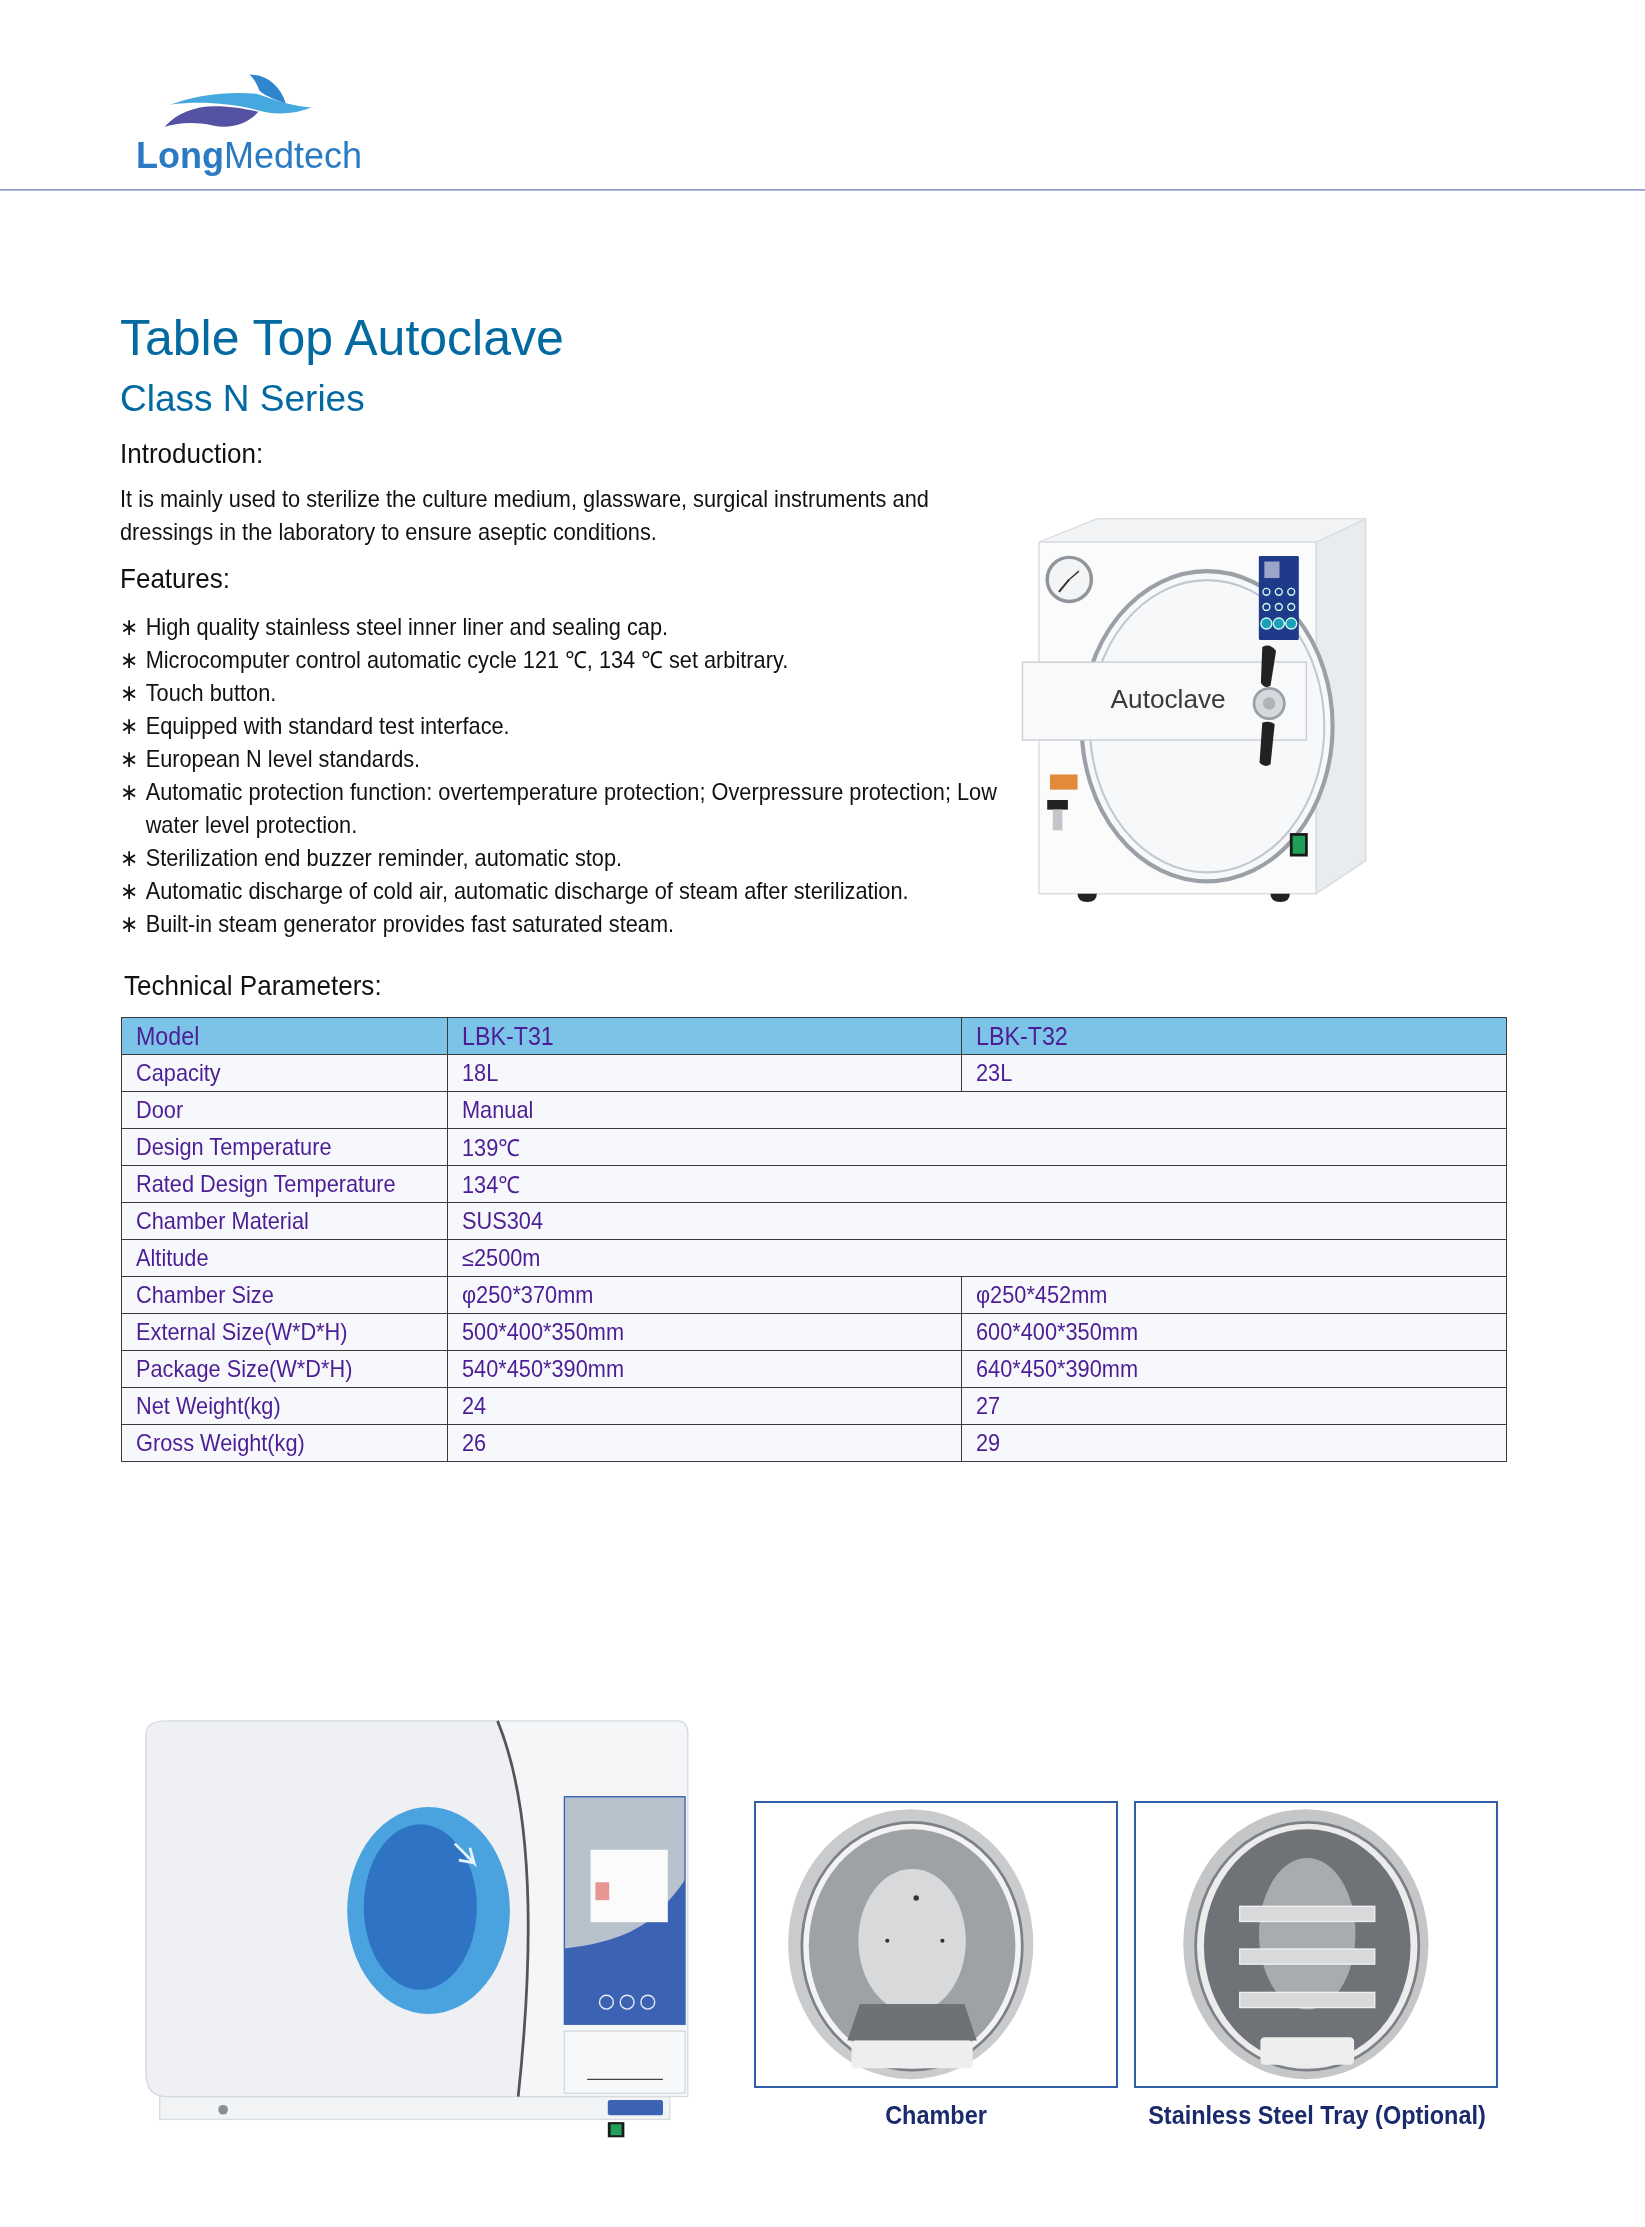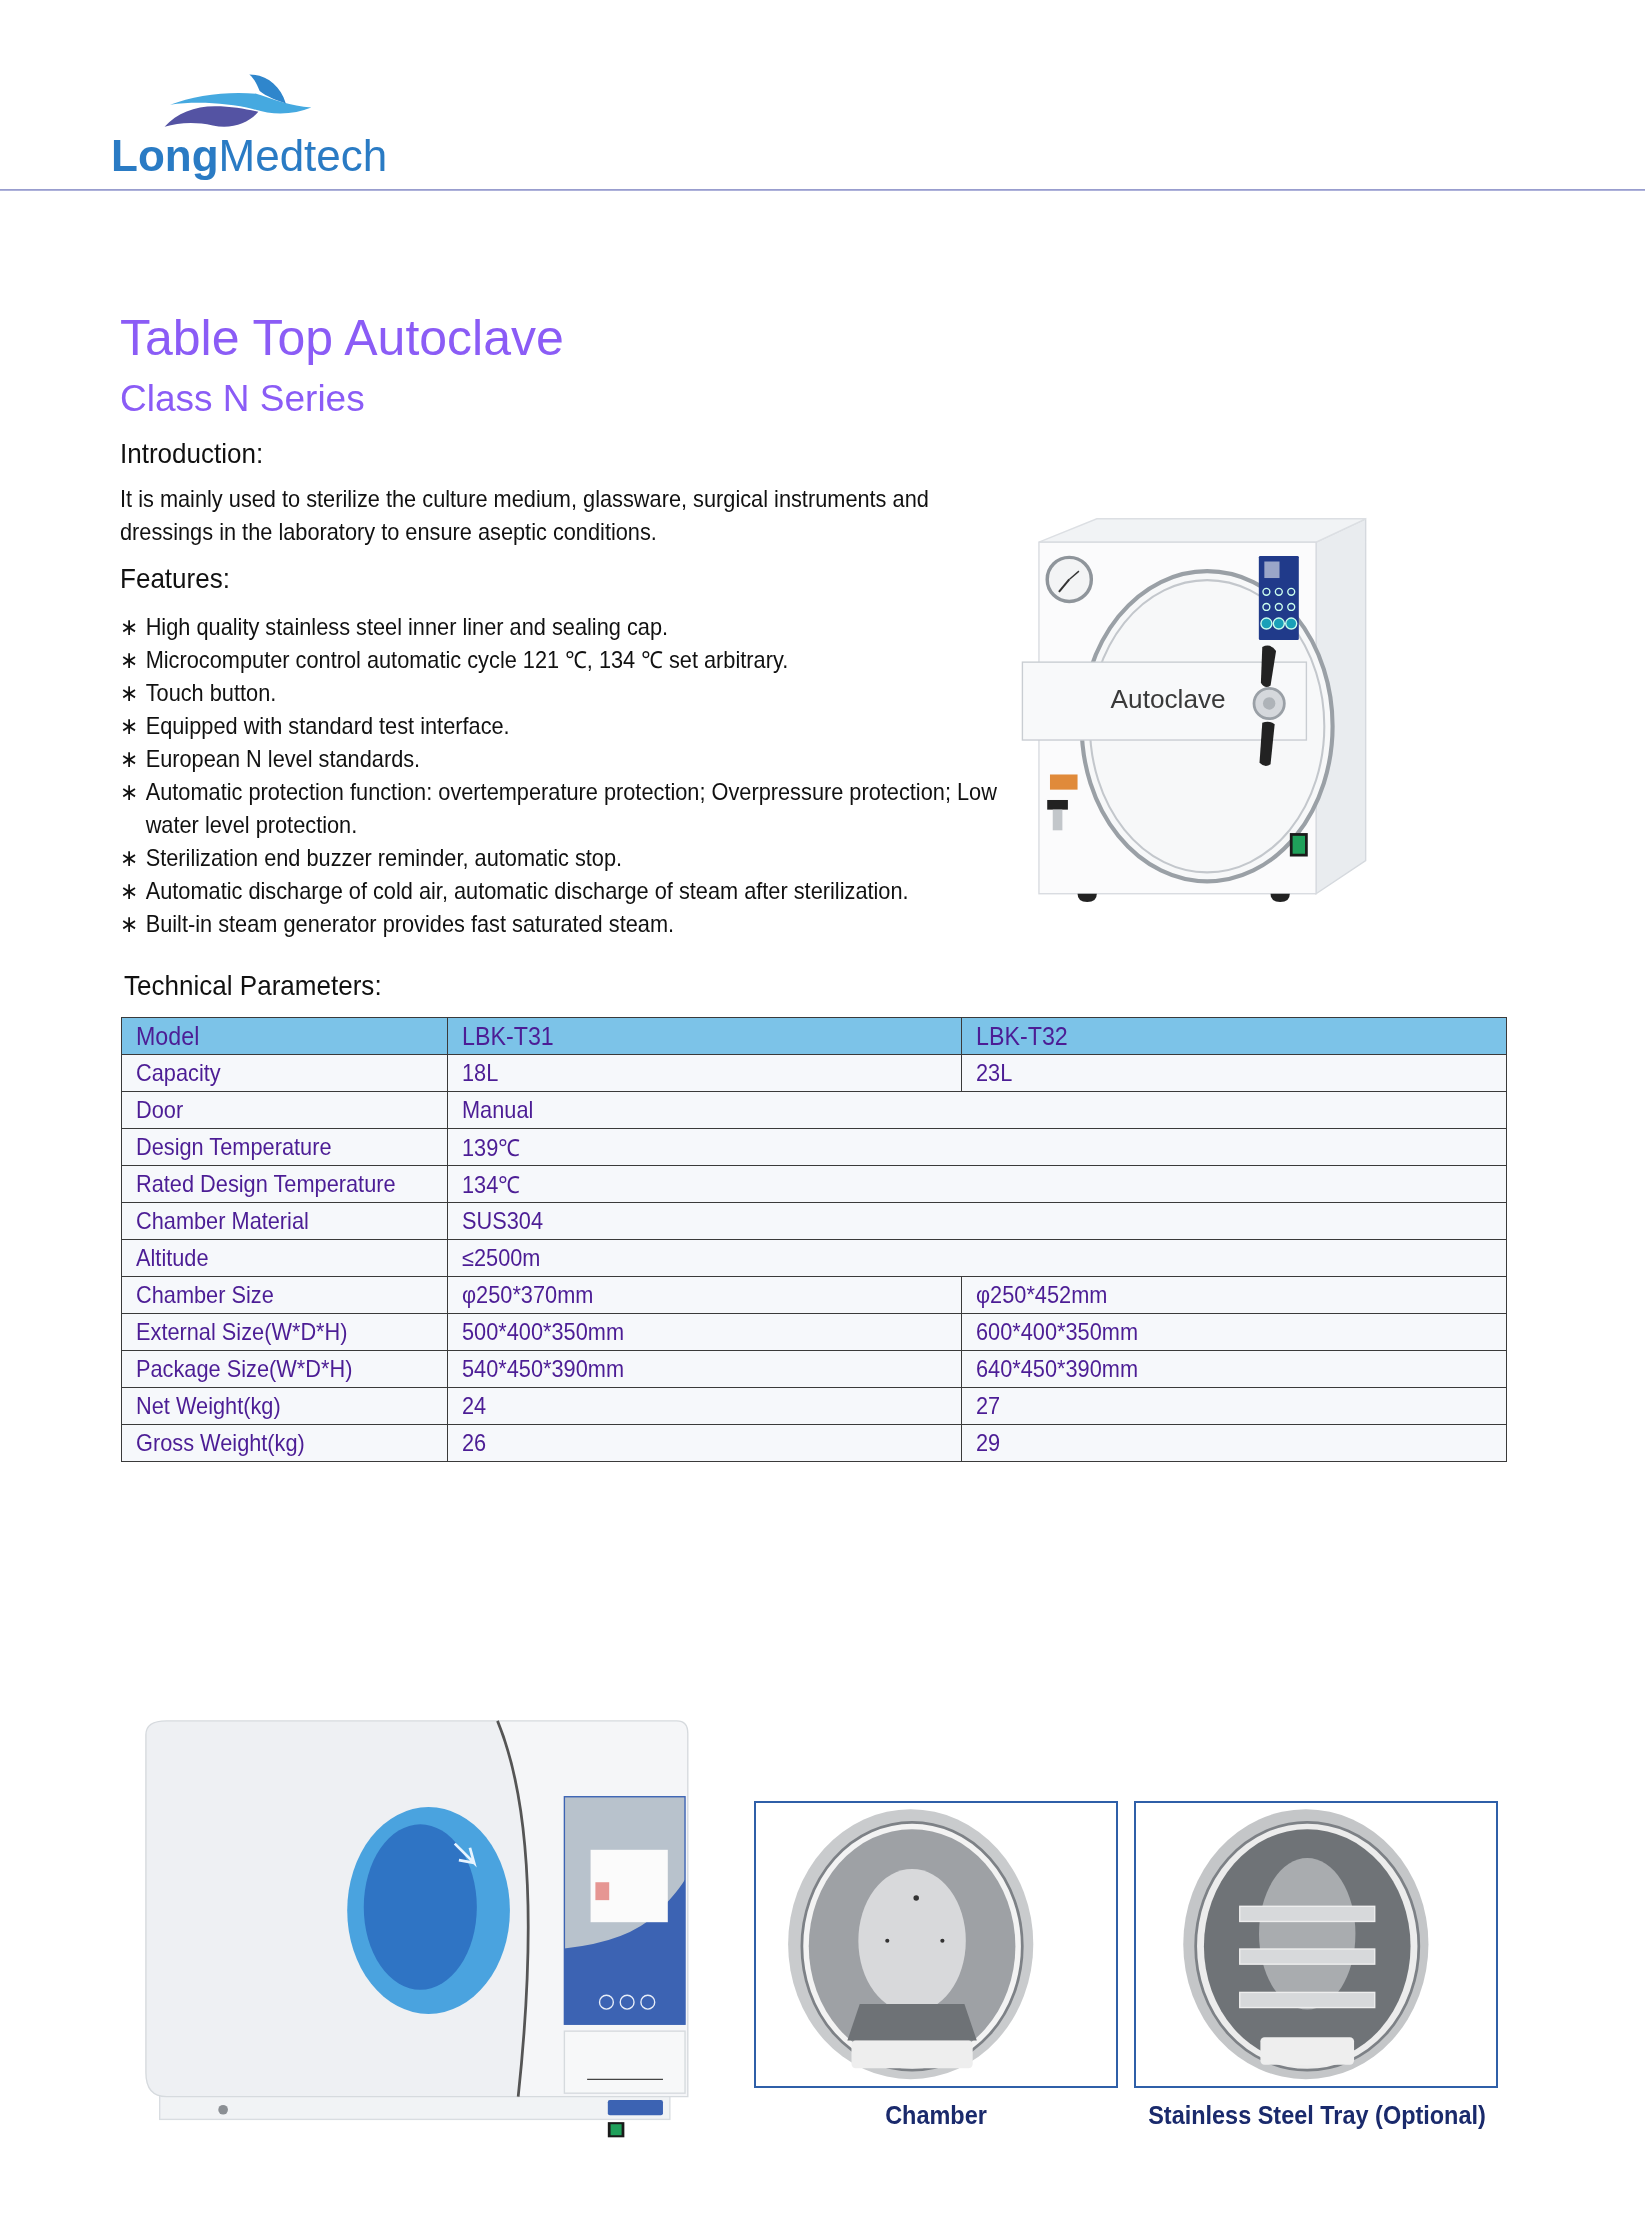--- a/index.html
+++ b/index.html
@@ -2,27 +2,27 @@
 <html style="font-size:11px"><head>
 <meta charset="utf-8">
 <style>
   html, body { margin:0; padding:0; background:#ffffff; }
   body { width:1645px; height:2227px; position:relative; overflow:hidden;
          font-family:"Liberation Sans", sans-serif; color:#111; }
   .abs { position:absolute; }
 
   
   #logo-mark { left:163px; top:69px; width:152px; height:62px; }
-  #logo-text { left:111px; top:135px; font-size:44px; line-height:41px; color:#2a7bc4; letter-spacing:0px; white-space:nowrap; }
+  #logo-text { left:136px; top:135px; font-size:36px; line-height:41px; color:#2a7bc4; letter-spacing:0px; white-space:nowrap; }
   #logo-text b { font-weight:bold; }
   #logo-text span.light { font-weight:normal; }
   #header-rule { left:0; top:189px; width:1645px; height:2.1px; background:linear-gradient(#8e93c8,#b8bce0); }
 
   
-  .navy { color:#8b5cf6; }
+  .navy { color:#0369a1; }
   #page-title { left:120px; top:309px; font-size:50px; line-height:59px; white-space:nowrap; }
   #subtitle { left:120px; top:376px; font-size:37px; line-height:46px; white-space:nowrap; }
   .section-h { font-size:28px; line-height:34px; color:#111; white-space:nowrap; transform-origin:left top; transform:scaleX(0.93); }
   #intro-heading { left:120px; top:437px; }
   #intro-text { left:120px; top:483px; width:917px; font-size:23.4px; line-height:33px; color:#111; transform-origin:left top; transform:scaleX(0.93); }
   #features-heading { left:120px; top:562px; }
   #features-list { left:120px; top:611px; width:979px; margin:0; padding:0; list-style:none; font-size:23.4px; line-height:33px; color:#111; transform-origin:left top; transform:scaleX(0.93); }
   #features-list li { position:relative; padding-left:27.6px; }
   #features-list li .star { position:absolute; left:0; top:0; }
 

